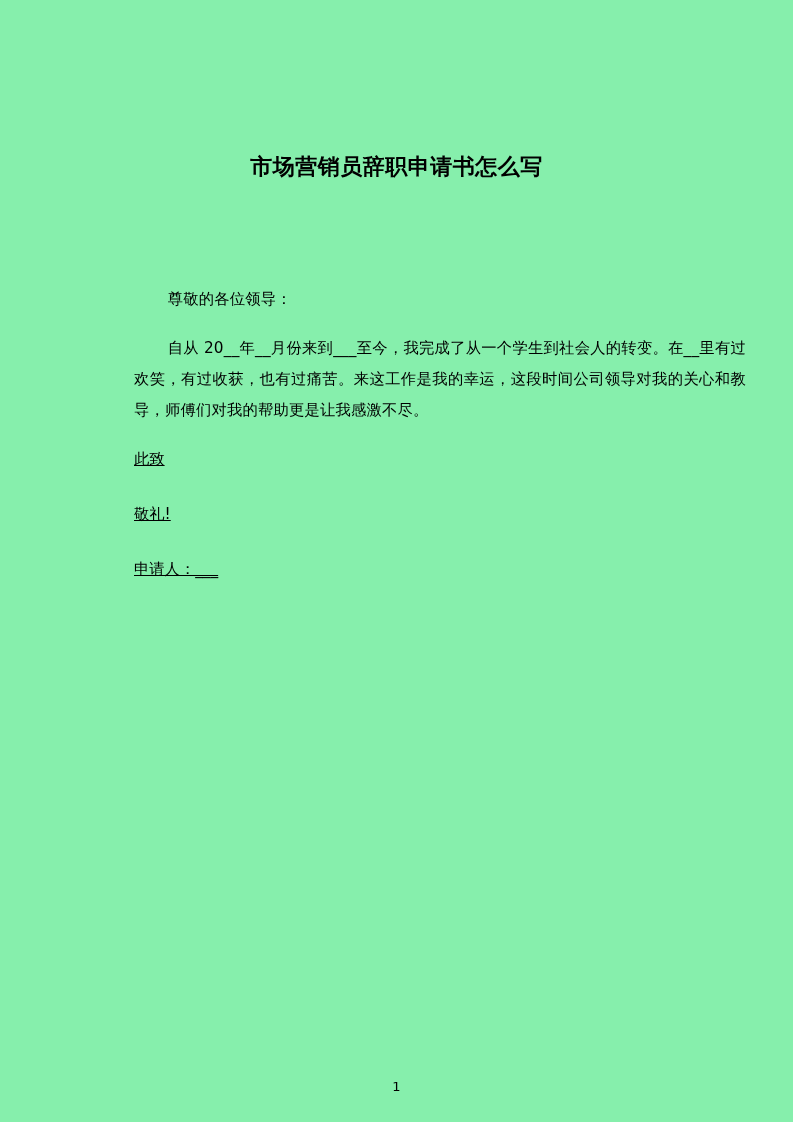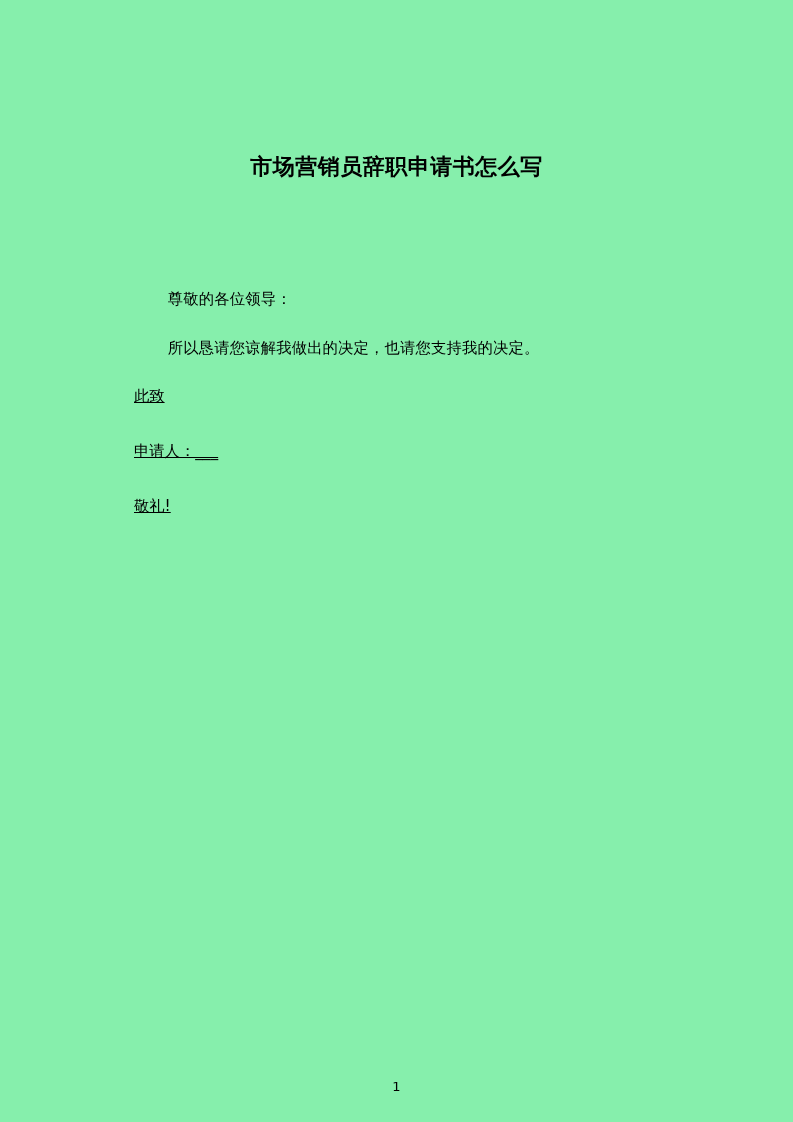--- a/index.html
+++ b/index.html
@@ -72,28 +72,28 @@
 
 <div class="page">
 
   <h1 class="doc-title">市场营销员辞职申请书怎么写</h1>
 
   <div class="body-block">
 
     <p class="para indent">尊敬的各位领导：</p>
 
 
+    <p class="para indent">自从 20__年__月份来到___至今，我完成了从一个学生到社会人的转变。在__里有过欢笑，有过收获，也有过痛苦。来这工作是我的幸运，这段时间公司领导对我的关心和教导，师傅们对我的帮助更是让我感激不尽。</p>
 
 
-    <p class="para indent tight">所以恳请您谅解我做出的决定，也请您支持我的决定。</p>
 
     <p class="closing">此致</p>
 
+    <p class="closing">敬礼!</p>
+
     <p class="closing">申请人：___</p>
-
-    <p class="closing">敬礼!</p>
 
 
   </div>
 
   <div class="page-number">1</div>
 
 </div>
 
 </body></html>

